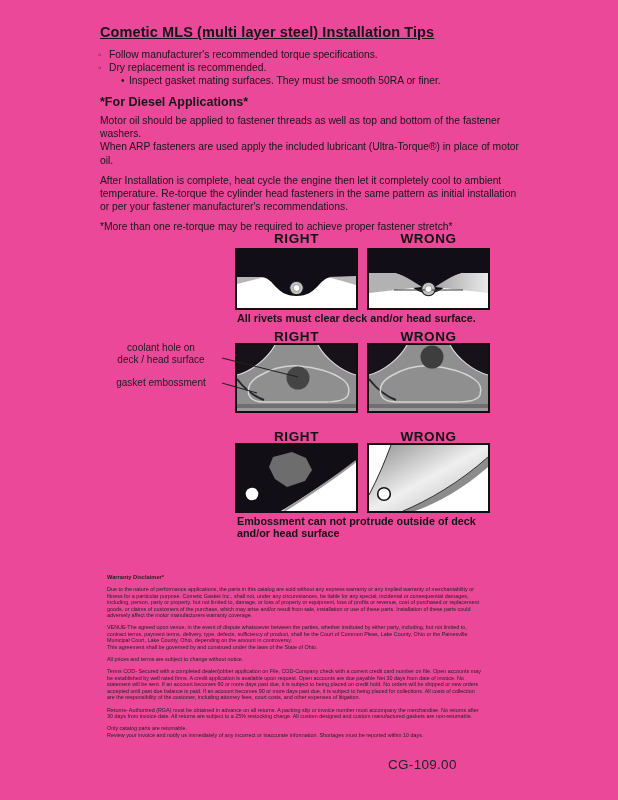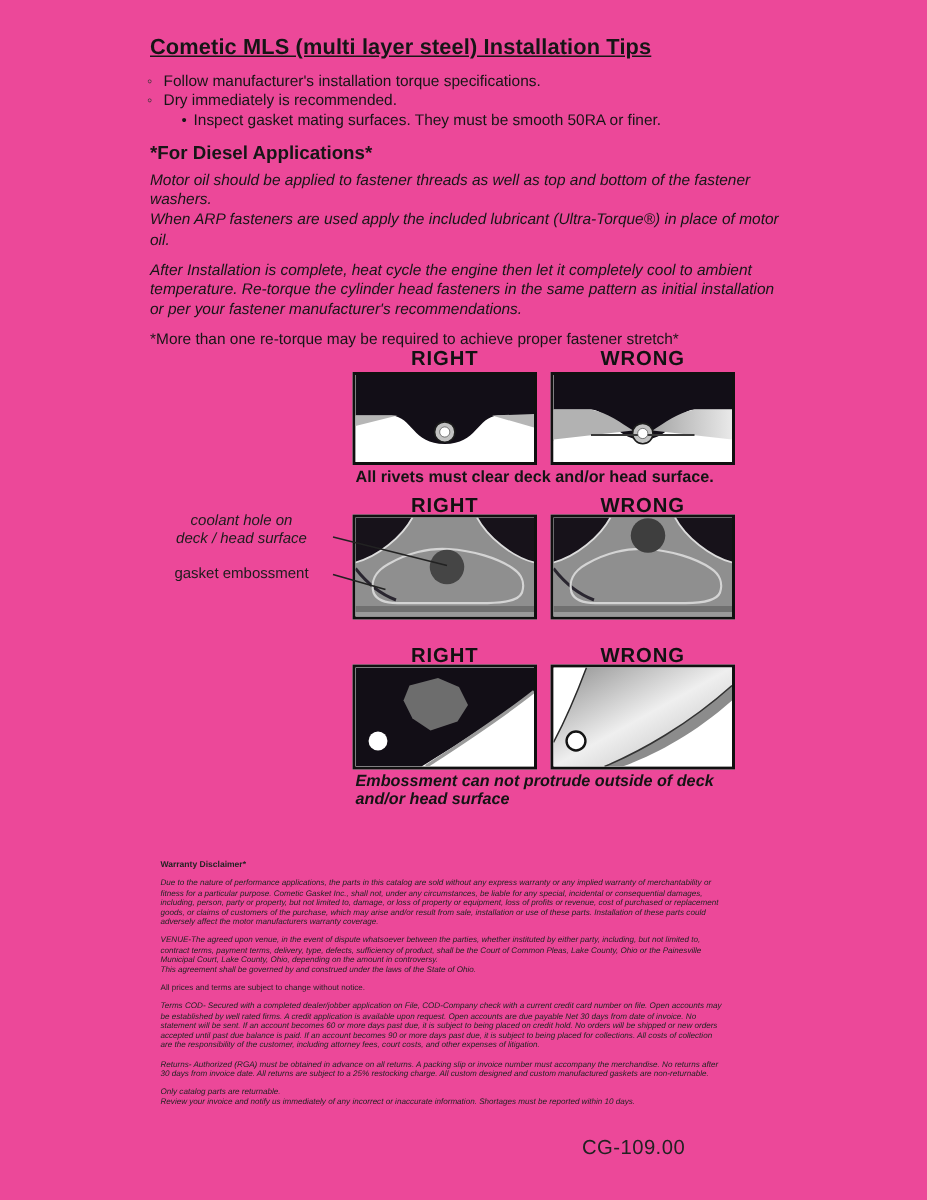--- a/index.html
+++ b/index.html
@@ -1,20 +1,20 @@
 <!DOCTYPE html>
 <html><head>
 <meta charset="utf-8">
 <style>
   html,body { margin:0; padding:0; background:#ffffff; }
   .page {
     position:relative; width:618px; height:800px; background:#ec4899;
     font-family:"Liberation Sans", sans-serif; color:#161616; overflow:hidden;
   }
-  [data-bind-lines] { white-space:pre-line;font-style:italic; }
+  [data-bind-lines] { white-space:pre-line; }
 
   
   .content { position:absolute; left:100px; top:24px; width:432px; }
   .title { font-size:14.5px; font-weight:bold; text-decoration:underline; margin:0 0 8px 0; letter-spacing:.1px; }
   .bullets { font-size:10.3px; line-height:13px; }
   .bullet { position:relative; padding-left:9px; }
   .bullet::before { content:"\25E6"; position:absolute; left:-2px; top:0; font-size:10px; color:#333; }
   .sub-bullet { position:relative; margin-left:21px; padding-left:8px; }
   .sub-bullet::before { content:"\2022"; position:absolute; left:0; top:0; font-size:10px; }
   .diesel-heading { font-size:12.5px; font-weight:bold; margin:8px 0 5px 0; }
@@ -36,22 +36,22 @@
   .footer-code { position:absolute; left:388px; top:757px; font-size:13.5px; letter-spacing:.3px; color:#222; }
 </style>
 </head>
 <body>
 
 <div class="page">
 
   <div class="content">
     <h1 class="title" data-bind="page.title">Cometic MLS (multi layer steel) Installation Tips</h1>
     <div class="bullets">
-      <div class="bullet" data-bind="tips.bullets.0">Follow manufacturer's installation torque specifications.</div>
-      <div class="bullet" data-bind="tips.bullets.1">Dry immediately is recommended.</div>
+      <div class="bullet" data-bind="tips.bullets.0">Follow manufacturer's recommended torque specifications.</div>
+      <div class="bullet" data-bind="tips.bullets.1">Dry replacement is recommended.</div>
       <div class="sub-bullet" data-bind="tips.sub_bullets.0">Inspect gasket mating surfaces.  They must be smooth 50RA or finer.</div>
     </div>
     <div class="diesel-heading" data-bind="diesel.heading">*For Diesel Applications*</div>
     <div class="para" data-bind-lines="diesel.para1_lines">Motor oil should be applied to fastener threads as well as top and bottom of the fastener washers.
 When ARP fasteners are used apply the included lubricant (Ultra-Torque®) in place of motor oil.</div>
     <div class="para" data-bind-lines="diesel.para2_lines">After Installation is complete, heat cycle the engine then let it completely cool to ambient
 temperature. Re-torque the cylinder head fasteners in the same pattern as initial installation
 or per your fastener manufacturer's recommendations.</div>
     <div class="para" data-bind="diesel.note">*More than one re-torque may be required to achieve proper fastener stretch*</div>
   </div>

